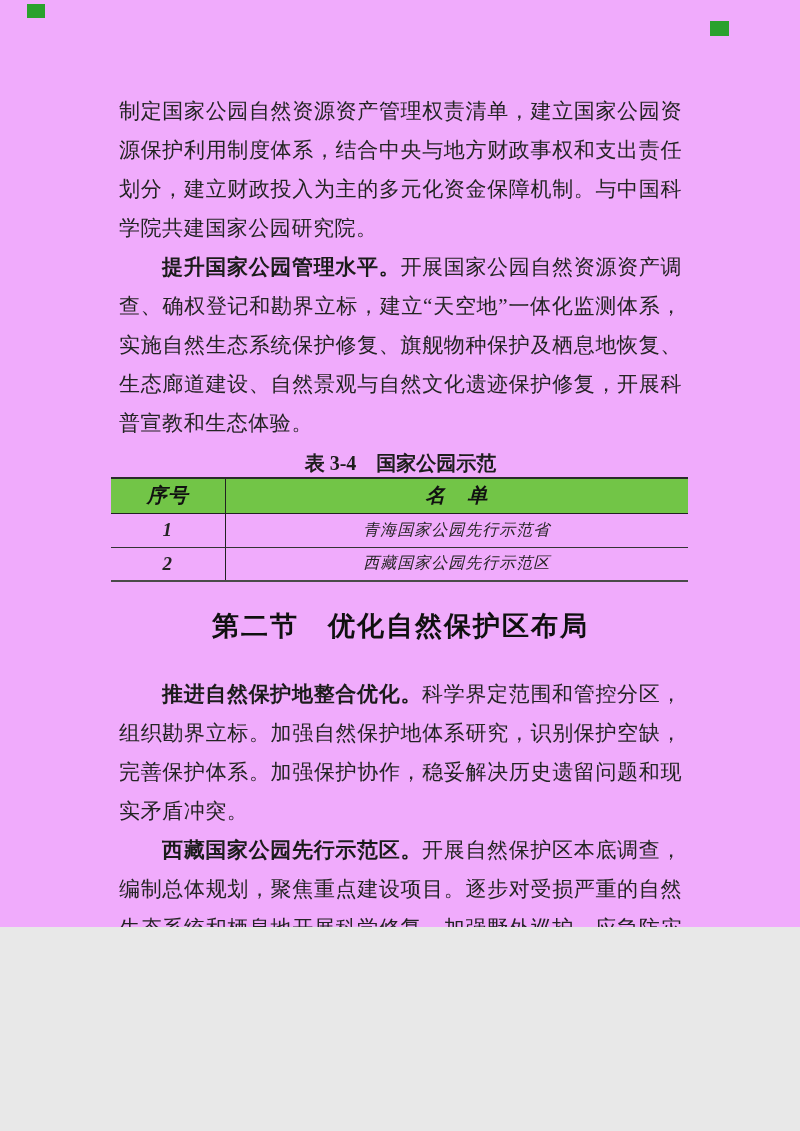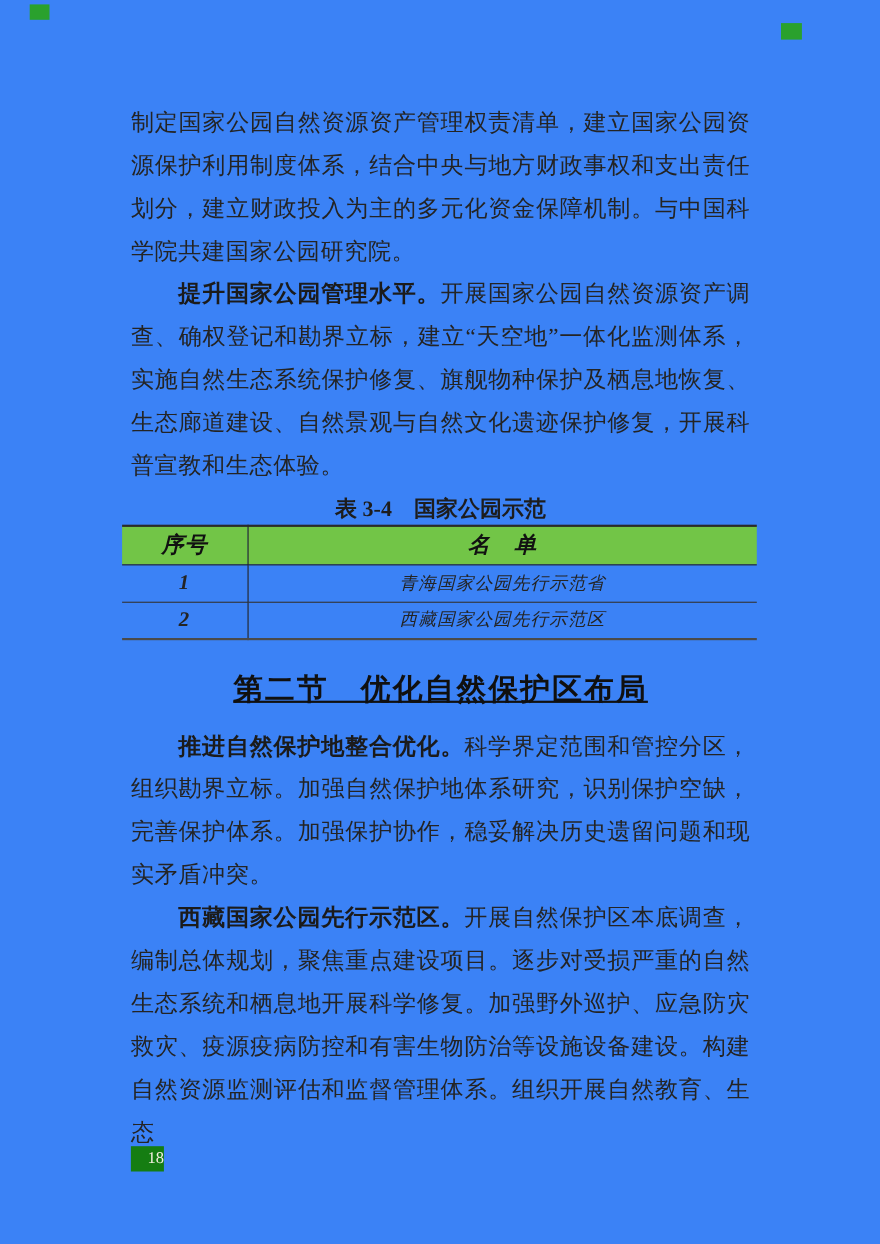--- a/index.html
+++ b/index.html
@@ -1,21 +1,21 @@
 <!DOCTYPE html>
 <html lang="zh"><head>
 <meta charset="utf-8">
 <style>
   * { margin:0; padding:0; box-sizing:border-box; }
   html,body { background:#e8e8e8; }
   .page {
     position:relative;
-    width:800px; height:1131px;
+    width:800px; height:927px;
     margin:0 auto;
-    background:#3b82f6;
+    background:#f0abfc;
     overflow:hidden;
     font-family:"Liberation Serif","DejaVu Serif",serif;
     color:#222222;
   }
   .corner-mark {
     position:absolute;
     background:#2aa12d;
   }
   .corner-mark.tl { left:27px; top:4px;  width:18px; height:14px; }
   .corner-mark.tr { left:710px; top:21px; width:19px; height:15px; }
@@ -70,23 +70,22 @@
   table.demo-table td.num { font-weight:bold; font-size:19px; }
   h2.section-title {
     margin-top:24px;
     text-align:center;
     font-family:"Liberation Sans","DejaVu Sans",sans-serif;
     font-size:27px;
     font-weight:bold;
     letter-spacing:2px;
     line-height:40px;
     color:#101010;
-    text-decoration:underline;
   }
-  p.after-heading { margin-top:13px; }
+  p.after-heading { margin-top:29px; }
   .page-badge {
     position:absolute;
     left:119px; top:1042px;
     width:30px; height:23px;
     background:#157d12;
     color:#f2efdf;
     font-size:15px;
     line-height:23px;
     text-align:right;
     font-family:"Liberation Serif",serif;

